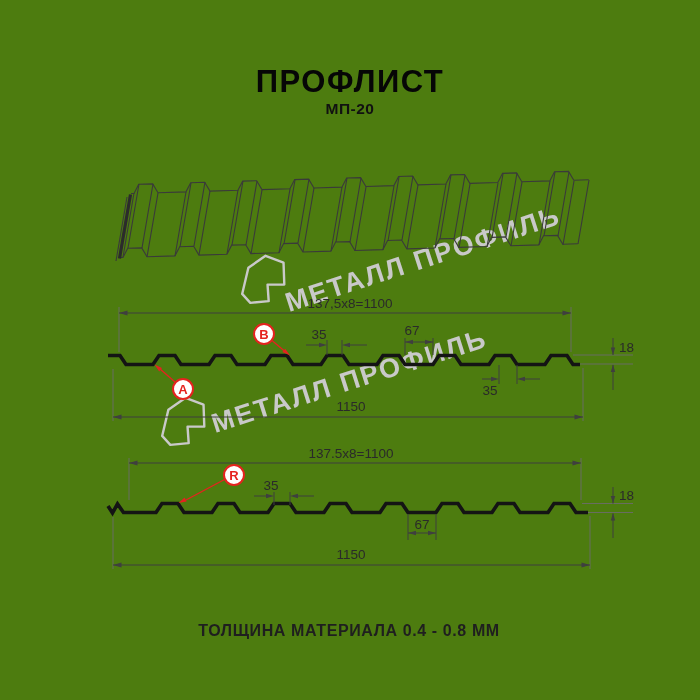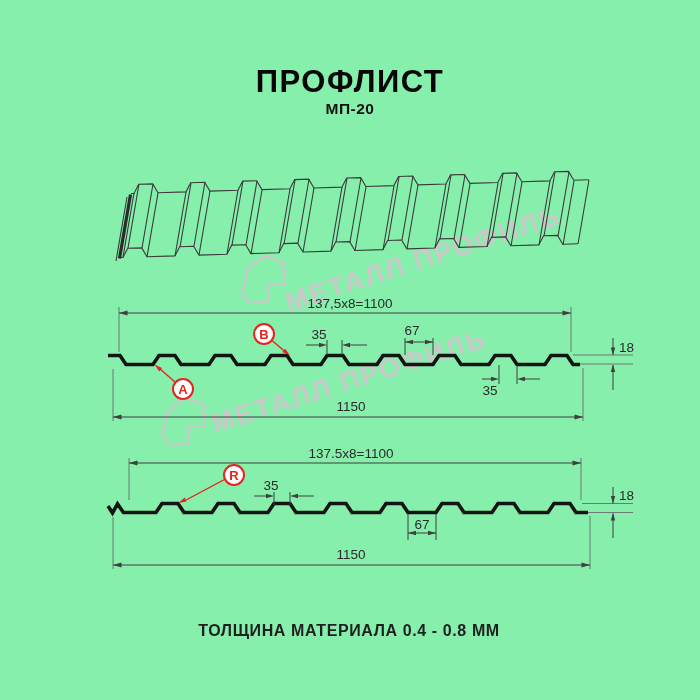--- a/index.html
+++ b/index.html
@@ -1,16 +1,16 @@
 <!DOCTYPE html>
 <html><head>
 <meta charset="utf-8">
 <style>
   html,body{margin:0;padding:0;background:#ffffff;}
-  .page{position:relative;width:700px;height:700px;background:#86efac;overflow:hidden;
+  .page{position:relative;width:700px;height:700px;background:#4d7c0f;overflow:hidden;
         font-family:"Liberation Sans", sans-serif;}
   svg{position:absolute;left:0;top:0;}
   .title-text{font-family:"Liberation Sans",sans-serif;font-size:31px;font-weight:bold;
               fill:#060606;letter-spacing:1.5px;}
   .subtitle-text{font-family:"Liberation Sans",sans-serif;font-size:15.5px;font-weight:bold;
               fill:#111;letter-spacing:0.5px;}
   .footer-text{font-family:"Liberation Sans",sans-serif;font-size:16px;font-weight:bold;
               fill:#1f1f1f;letter-spacing:0.6px;}
   .wm-text{font-family:"Liberation Sans",sans-serif;font-size:27px;font-weight:bold;
            fill:#c9c9c9;letter-spacing:2px;}

